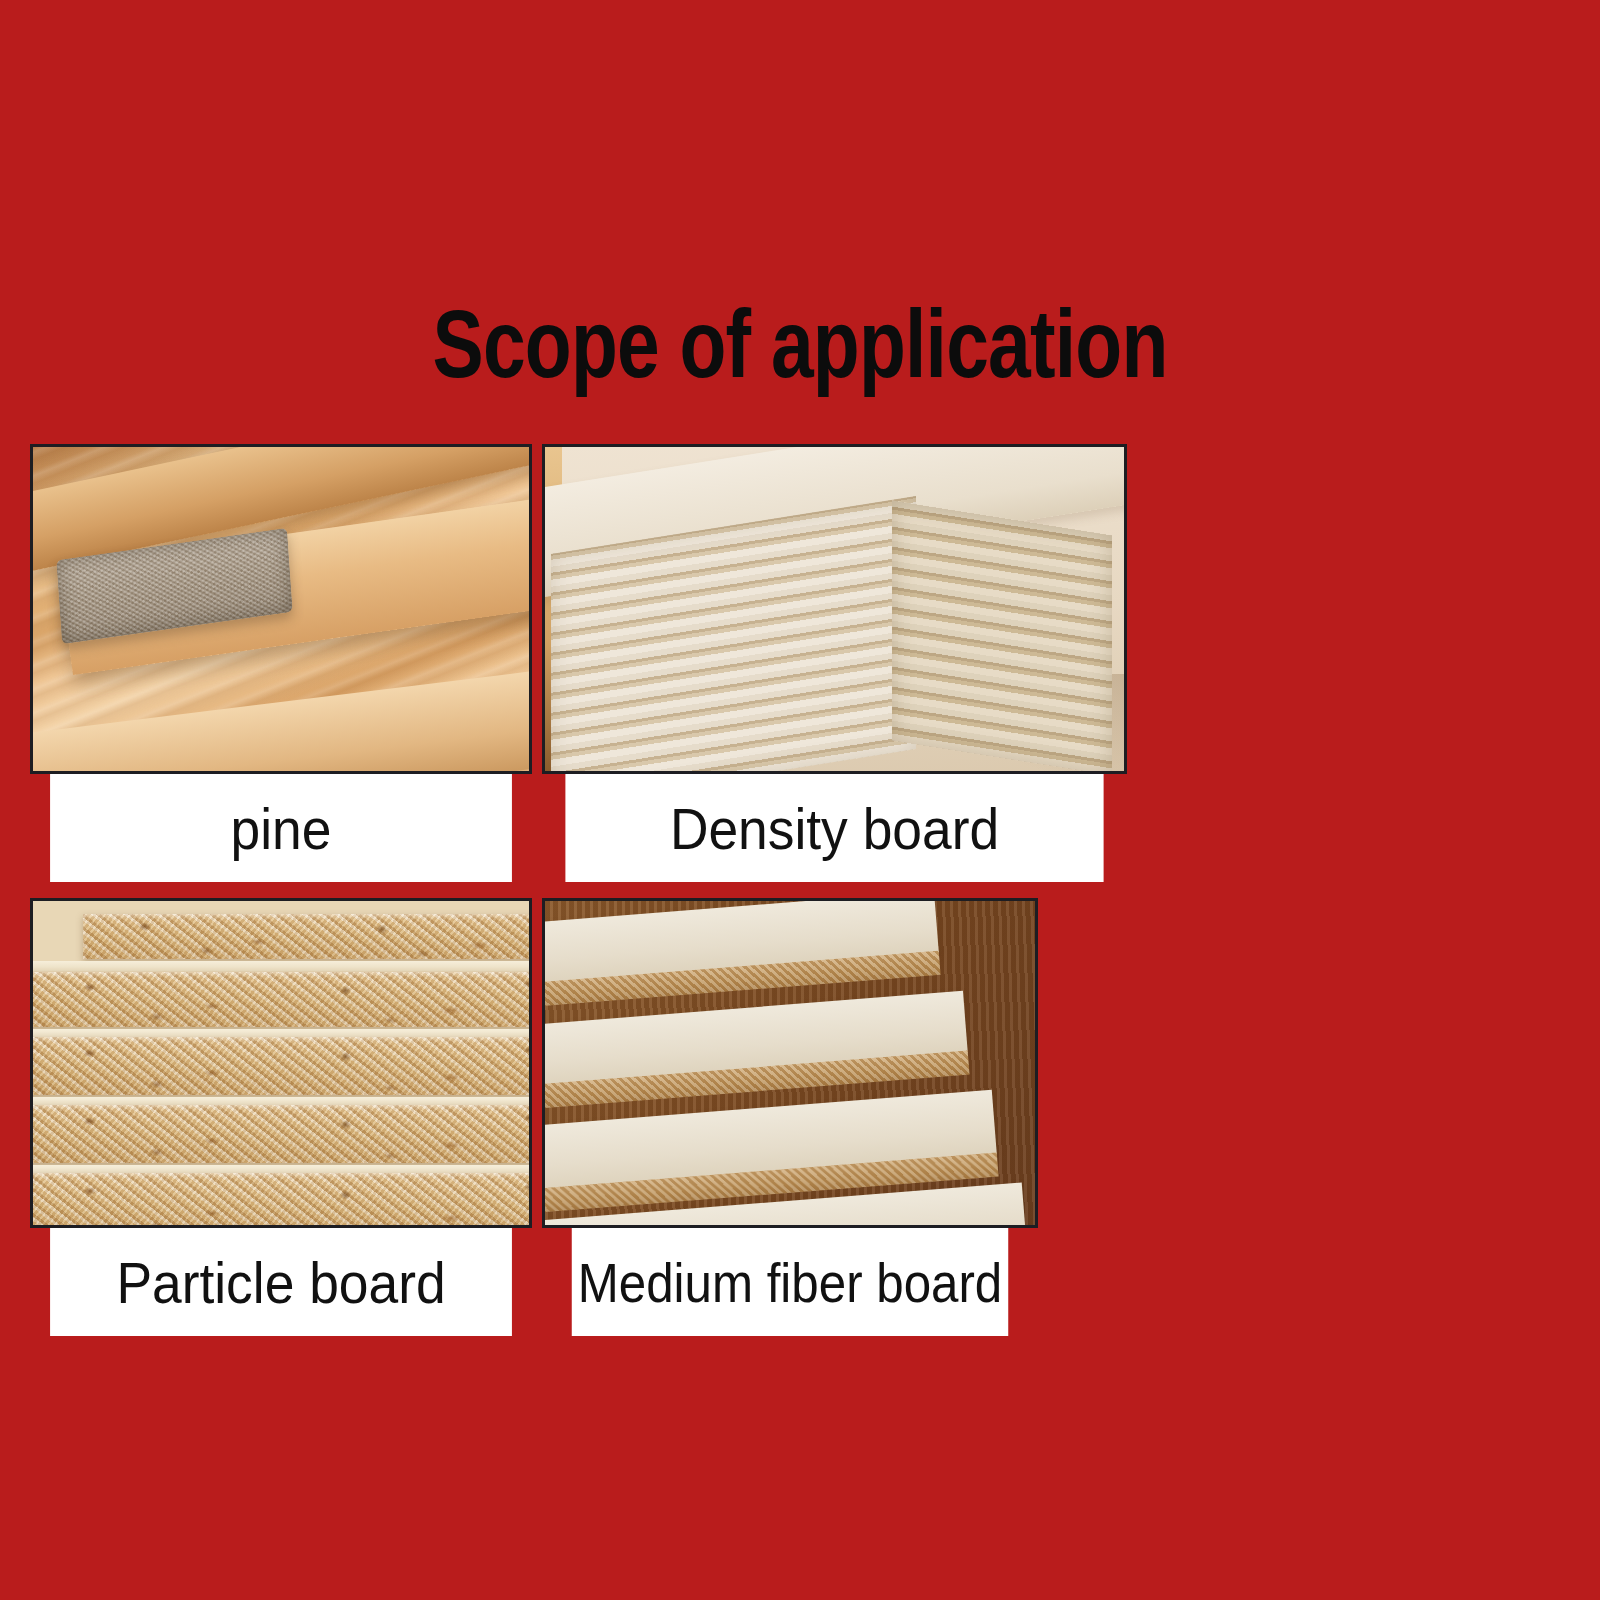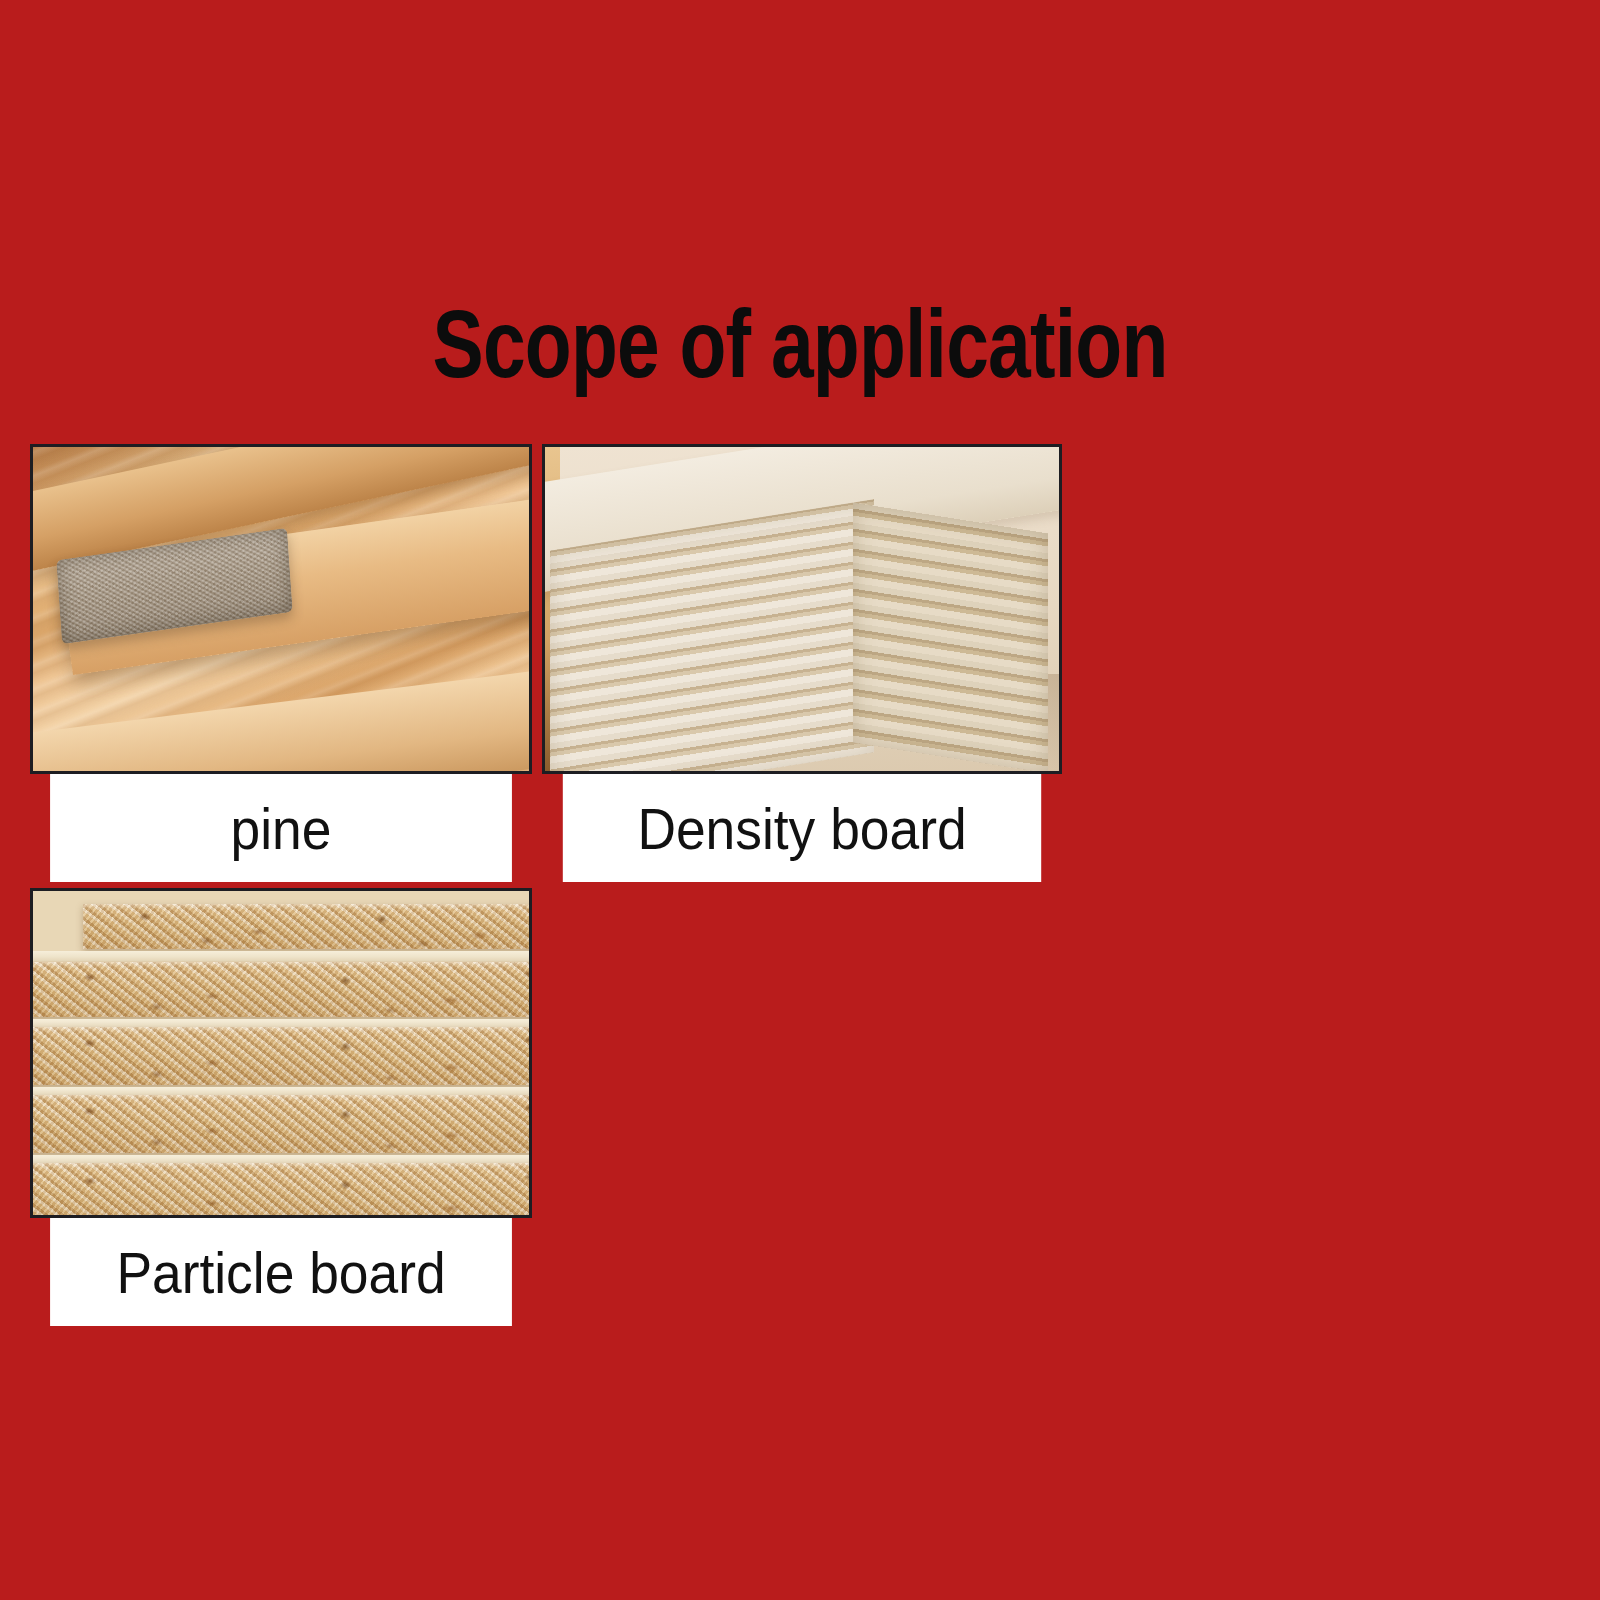--- a/index.html
+++ b/index.html
@@ -47,29 +47,29 @@
     top: 444px;
     width: 1538px;
   }
 
   .grid-row {
     display: flex;
     width: 100%;
     gap: 10px;
     border-radius: 32px;
   }
-  .grid-row.row-2 { margin-top: 6px; }
+  .grid-row.row-2 { margin-top: 16px; }
 
   .cell {
     display: flex;
     flex-direction: column;
   }
   .cell.c1 { width: 502px; }
   .cell.c2 { width: 496px; }
-  .cell.c3 { width: 520px; }
+  .cell.c3 { width: 585px; }
 
   .photo {
     position: relative;
     height: 330px;
     border: 3px solid #1d1d22;
     box-sizing: border-box;
     overflow: hidden;
     background: #efe6da;
   }
 
@@ -441,18 +441,35 @@
           <div class="pb-gap g2"></div>
           <div class="pb-slab s3"></div>
           <div class="pb-gap g3"></div>
           <div class="pb-slab s4"></div>
           <div class="pb-gap g4"></div>
           <div class="pb-slab s5"></div>
         </div>
         <div class="caption">Particle board</div>
       </div>
 
+      <div class="cell c2">
+        <div class="photo ph-mdf">
+          <div class="mdf-step m1">
+            <div class="face"></div>
+          </div>
+          <div class="mdf-step m2">
+            <div class="face"></div>
+          </div>
+          <div class="mdf-step m3">
+            <div class="face"></div>
+          </div>
+          <div class="mdf-step m4">
+            
+          </div>
+        </div>
+        <div class="caption wide">Medium fiber board</div>
+      </div>
 
 
     </div>
 
   </div>
 </div>
 
 </body></html>

